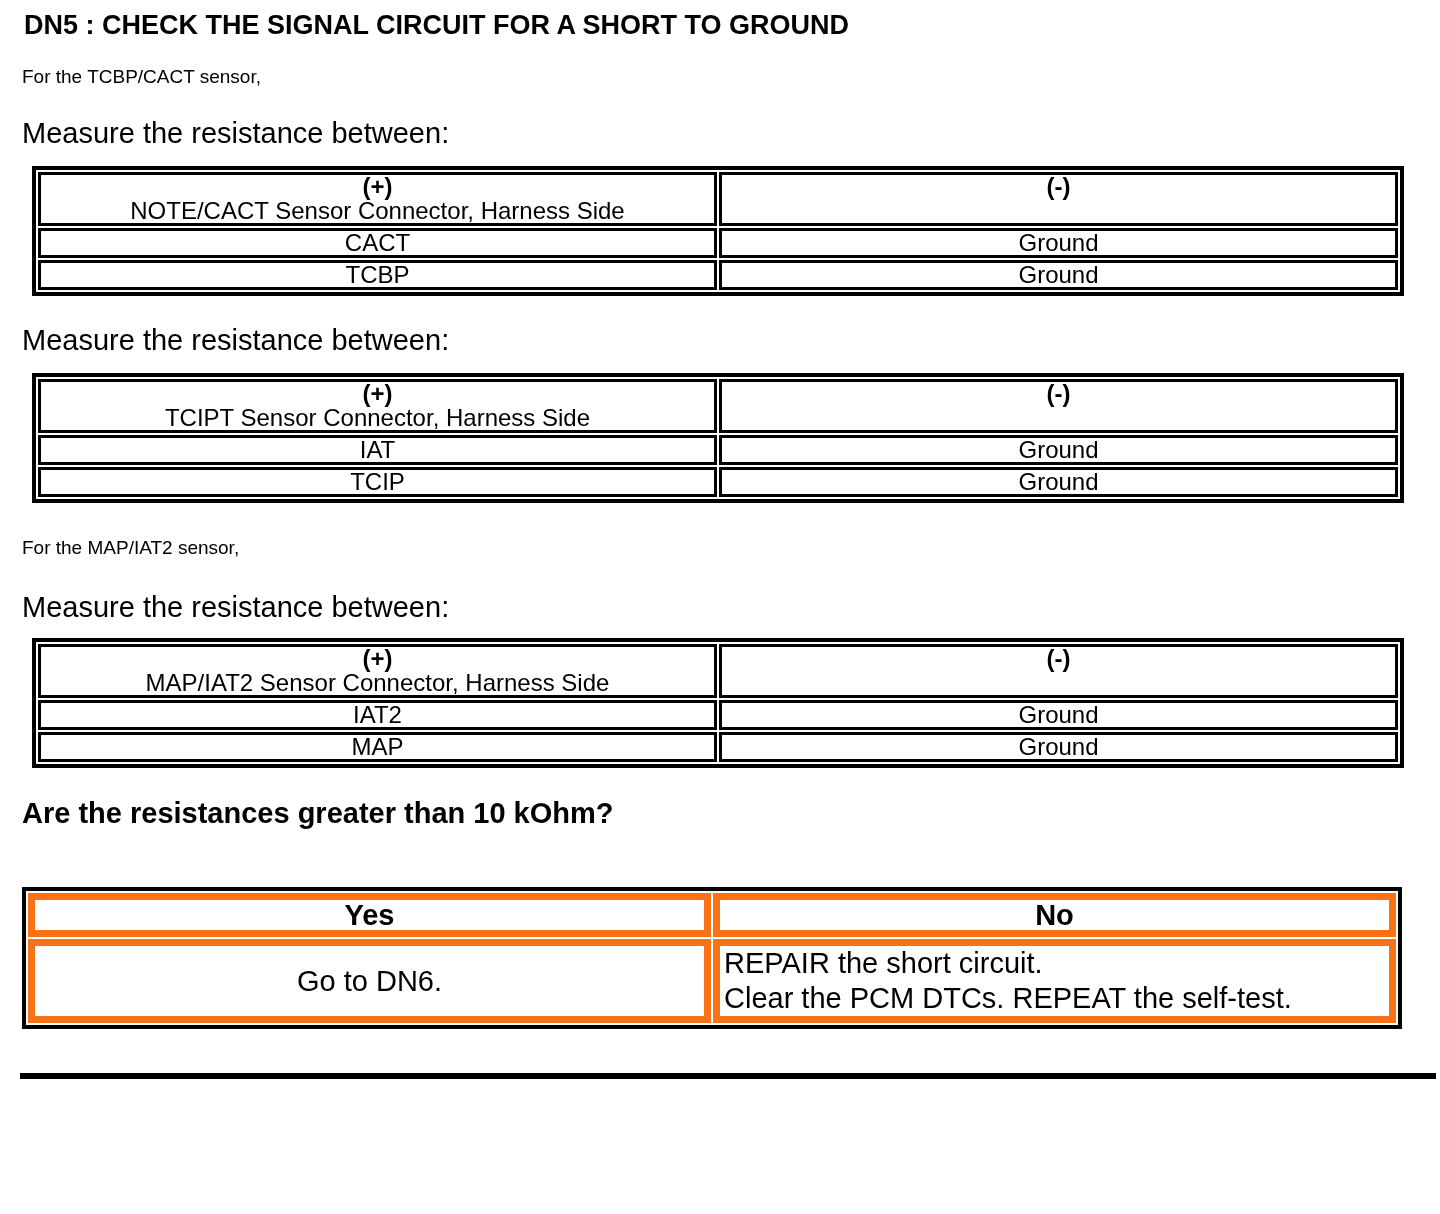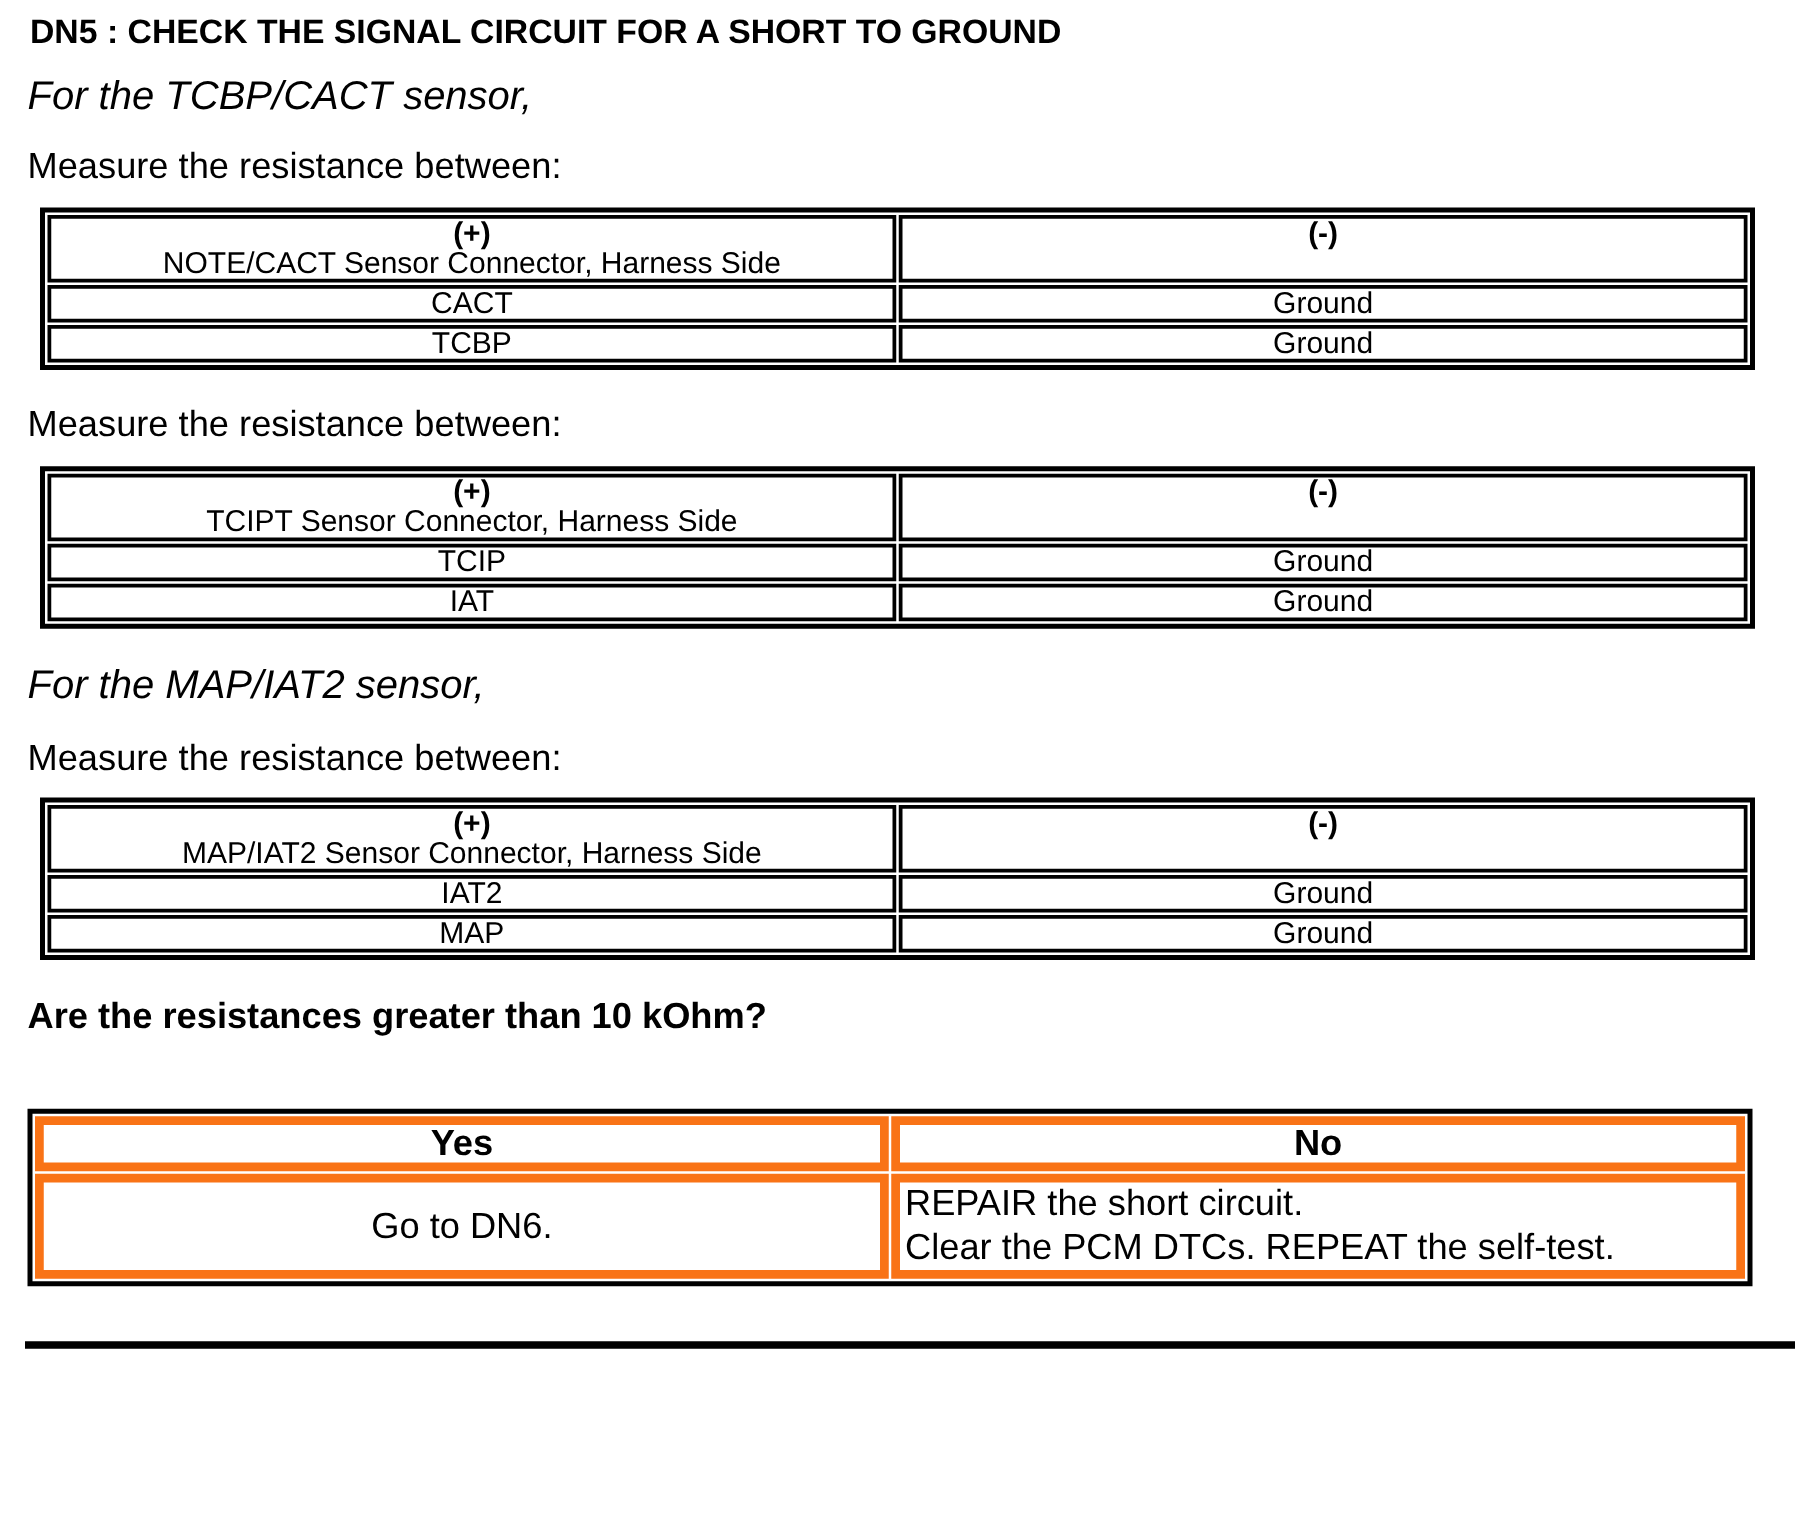--- a/index.html
+++ b/index.html
@@ -25,24 +25,23 @@
     line-height: 30px;
     margin: 0 0 18px 4px;
   }
   .note-text {
     font-size: 29px;
     line-height: 40px;
     margin: 0 0 10px 2px;
     max-width: 1390px;
   }
   .sensor-intro {
-    font-size: 32px;
+    font-size: 19px;
     line-height: 37px;
     margin: 0 0 20px 2px;
-    font-style: italic;
   }
   .measure-instruction {
     font-size: 29px;
     line-height: 37px;
     margin: 10px 0 14px 2px;
   }
   .sensor-intro.s3 { margin-bottom: 23px; }
   .measure-instruction.m3 { margin-bottom: 12px; }
 
   table.measure-table {
@@ -168,25 +167,25 @@
         <tr>
       <td class="hdr-cell">
         <div class="hdr-sign">(+)</div>
         <div class="hdr-sub">TCIPT Sensor Connector, Harness Side</div>
       </td>
       <td class="hdr-cell">
         <div class="hdr-sign">(-)</div>
       </td>
     </tr>
     <tr>
+      <td class="data-cell">IAT</td>
+      <td class="data-cell">Ground</td>
+    </tr>
+    <tr>
       <td class="data-cell">TCIP</td>
-      <td class="data-cell">Ground</td>
-    </tr>
-    <tr>
-      <td class="data-cell">IAT</td>
       <td class="data-cell">Ground</td>
     </tr>
   </tbody>
     </table>
 
   <div class="sensor-intro s3">For the MAP/IAT2 sensor,</div>
   <div class="measure-instruction m3">Measure the resistance between:</div>
   <table class="measure-table t3">
     <tbody>
         <tr>

